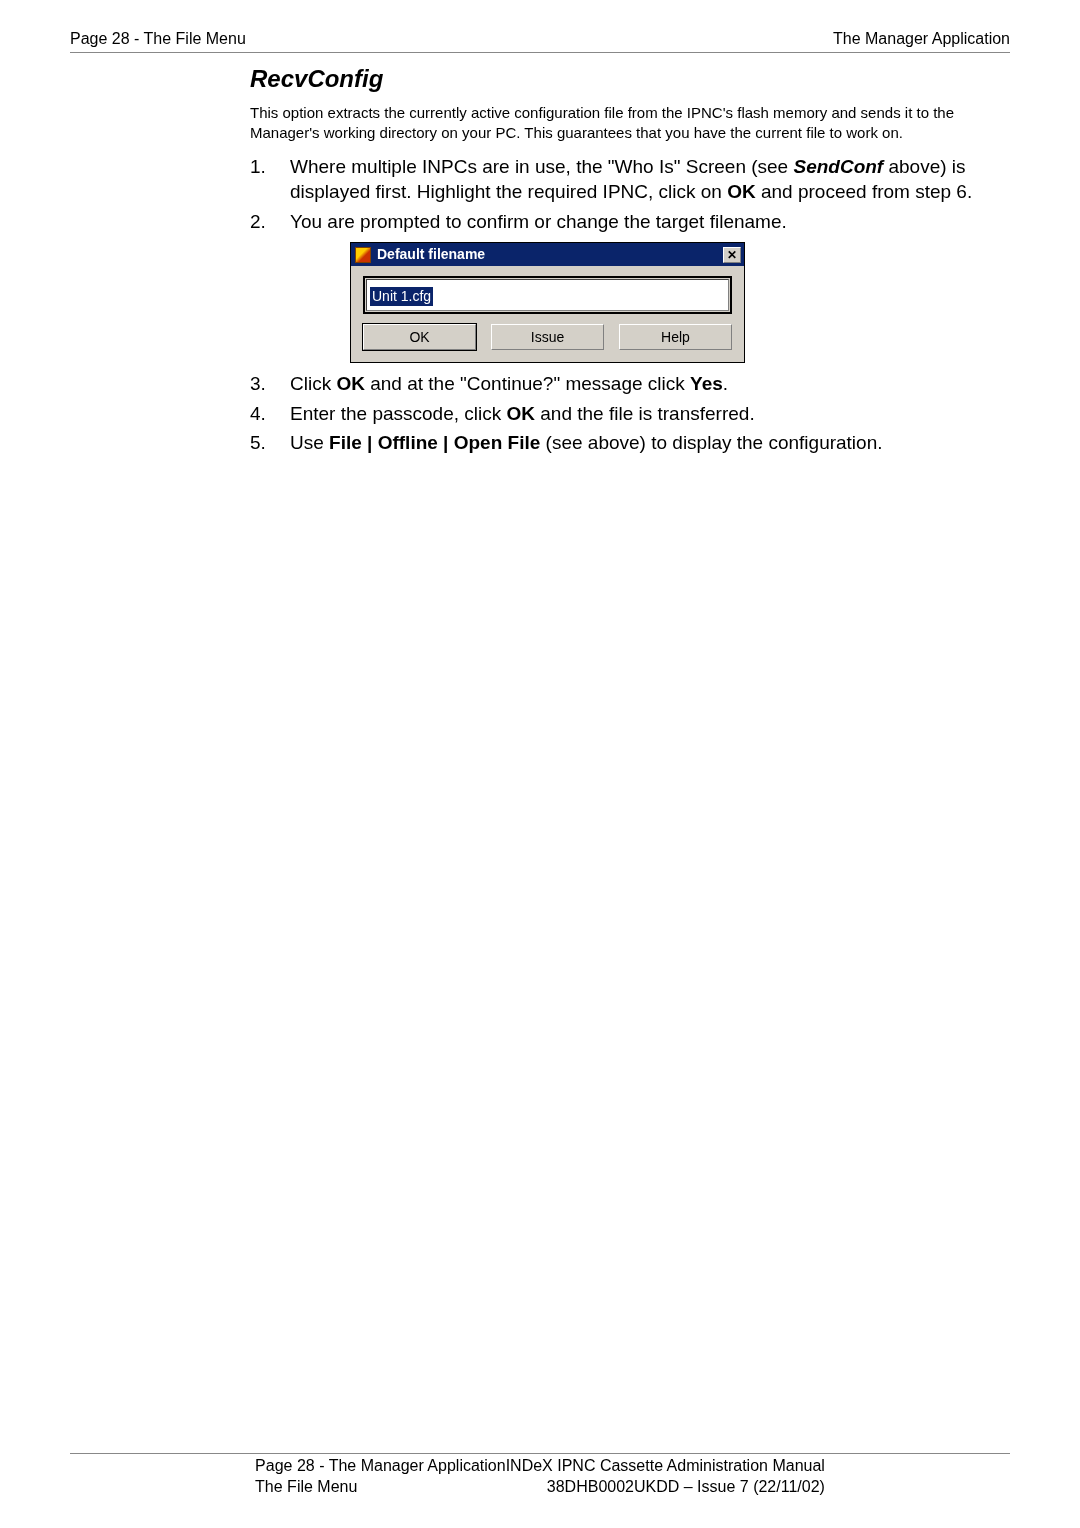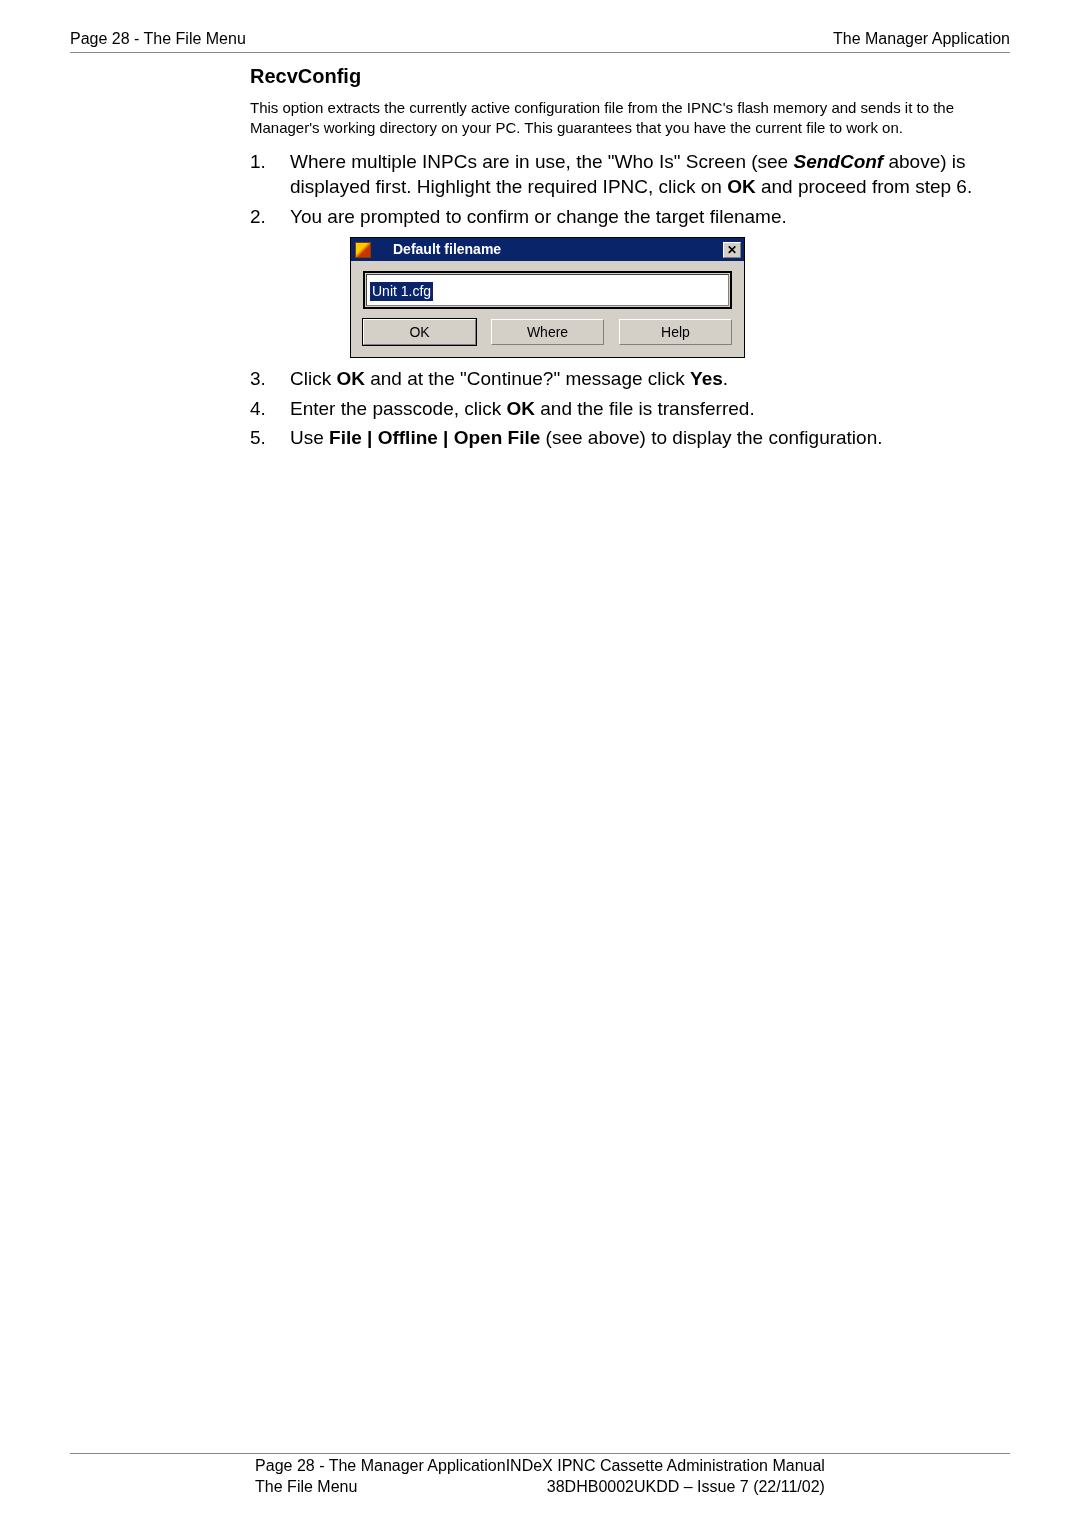--- a/index.html
+++ b/index.html
@@ -19,22 +19,23 @@
     justify-content: space-between;
     font-size: 16px;
     padding-bottom: 4px;
     border-bottom: 1px solid #888;
   }
   .content {
     padding-left: 180px;
     padding-top: 12px;
   }
   .section-title {
-    font-size: 20px;
+    font-size: 24px;
     font-weight: bold;
+    font-style: italic;
     margin-bottom: 10px;
   }
   .intro {
     font-size: 15px;
     line-height: 1.35;
     margin-bottom: 10px;
   }
   ol.steps {
     list-style: none;
     counter-reset: step;
@@ -70,21 +71,21 @@
   .titlebar {
     background: #0a246a;
     color: #fff;
     display: flex;
     align-items: center;
     justify-content: space-between;
     padding: 2px 3px 2px 4px;
     font-size: 14px;
     font-weight: bold;
   }
-  .title-left { display: flex; align-items: center; gap: 22px; }
+  .title-left { display: flex; align-items: center; gap: 6px; }
   .title-icon {
     width: 16px; height: 16px;
     background: linear-gradient(135deg,#ffcc00 40%,#cc3300 60%);
     border: 1px solid #804000;
     display: inline-block;
   }
   .close-btn {
     width: 18px; height: 16px;
     background: #d4d0c8;
     border: 1px solid #808080;
@@ -174,21 +175,21 @@
               <span class="close-btn">✕</span>
             </div>
             <div class="dialog-body">
               <div class="filename-field">
                 <div class="filename-inner">
                   <span class="filename-text">Unit 1.cfg</span>
                 </div>
               </div>
               <div class="button-row">
                 <div class="dlg-button default">OK</div>
-                <div class="dlg-button underline-first">Where</div>
+                <div class="dlg-button underline-first">Issue</div>
                 <div class="dlg-button underline-first">Help</div>
               </div>
             </div>
           </div>
         </div>
       </li>
       <li>
         <span>Click </span><span class="b">OK</span><span> and at the "Continue?" message click </span><span class="b">Yes</span><span>.</span>
       </li>
       <li>

